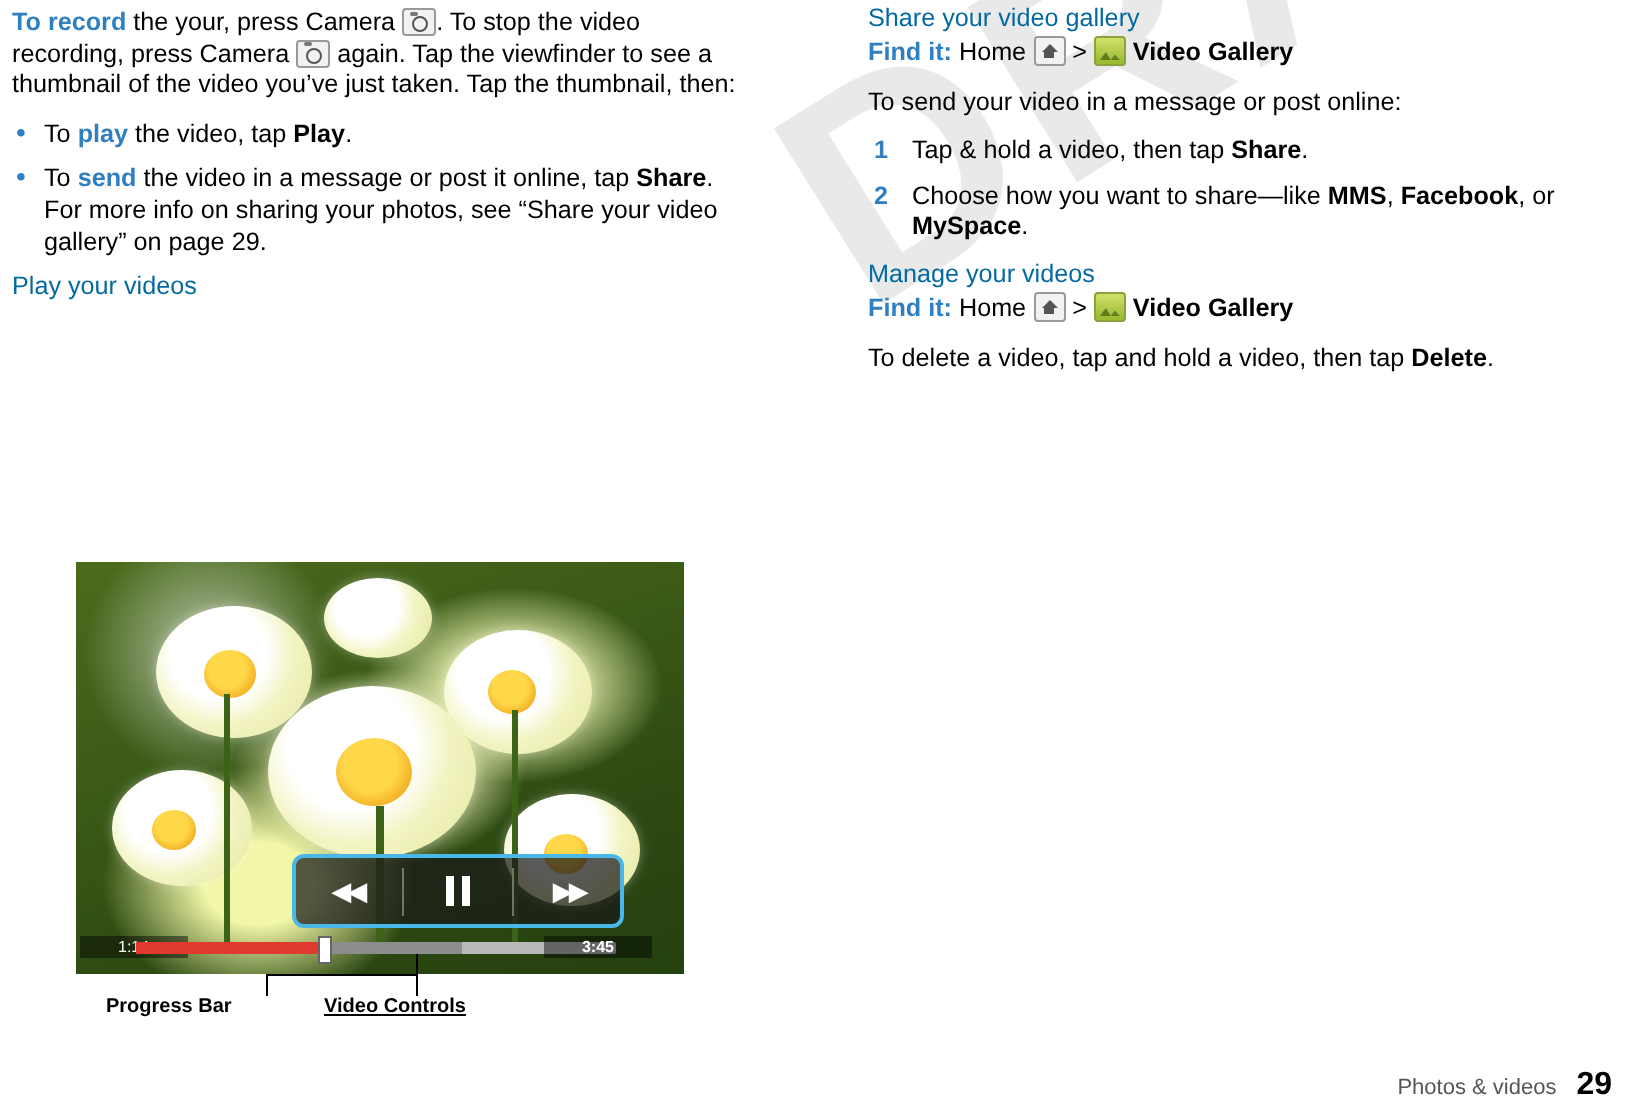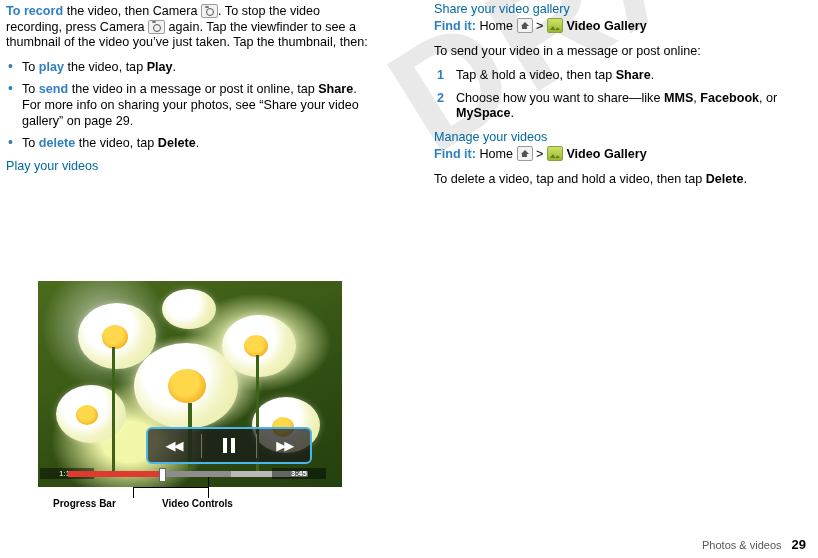--- a/index.html
+++ b/index.html
@@ -280,62 +280,59 @@
     left: 38px;
     top: 487px;
     width: 320px;
     height: 28px;
     z-index: 4;
     font-size: 10px;
     font-weight: bold;
   }
   .callout-lbl { position: absolute; top: 11px; white-space: nowrap; }
   .lbl-pb { left: 15px; }
-  .lbl-vc { left: 124px; }
+  .lbl-vc { left: 124px; text-decoration: underline; }
   .leader {
     position: absolute;
     background: #000;
   }
 
   
   .footer {
     position: absolute;
     right: 12px;
     bottom: 6px;
     font-size: 11px;
     color: #555;
     z-index: 5;
   }
   .footer .pg {
     color: #000;
     font-weight: bold;
-    font-size: 13px;
+    font-size: 16px;
     margin-left: 10px;
   }
 </style>
 </head>
 <body>
 
 <div class="draft">DRAFT</div>
 
 <div class="col col-left" style="top:4px;">
 
   <p class="para">
-    <span class="blue-b">To record</span><span> the video, then Camera </span><span class="ico ico-cam"></span><span>. To stop the video recording, press Camera </span><span class="ico ico-cam"></span><span> again. Tap the viewfinder to see a thumbnail of the video you’ve just taken. Tap the thumbnail, then:</span>
+    <span class="blue-b">To record</span><span> the your, press Camera </span><span class="ico ico-cam"></span><span>. To stop the video recording, press Camera </span><span class="ico ico-cam"></span><span> again. Tap the viewfinder to see a thumbnail of the video you’ve just taken. Tap the thumbnail, then:</span>
   </p>
 
   <ul class="bullets">
     <li>
       <span>To </span><span class="blue-b">play</span><span> the video, tap </span><span class="b">Play</span><span>.</span>
     </li>
     <li>
       <span>To </span><span class="blue-b">send</span><span> the video in a message or post it online, tap </span><span class="b">Share</span><span>. For more info on sharing your photos, see “Share your video gallery” on page 29.</span>
-    </li>
-    <li>
-      <span>To </span><span class="blue-b">delete</span><span> the video, tap </span><span class="b">Delete</span><span>.</span>
     </li>
   </ul>
 
   <div class="headblue">Play your videos</div>
 
 </div>
 
 <div class="figure">
   <div class="photo">
     <div class="bloom b2"></div>

